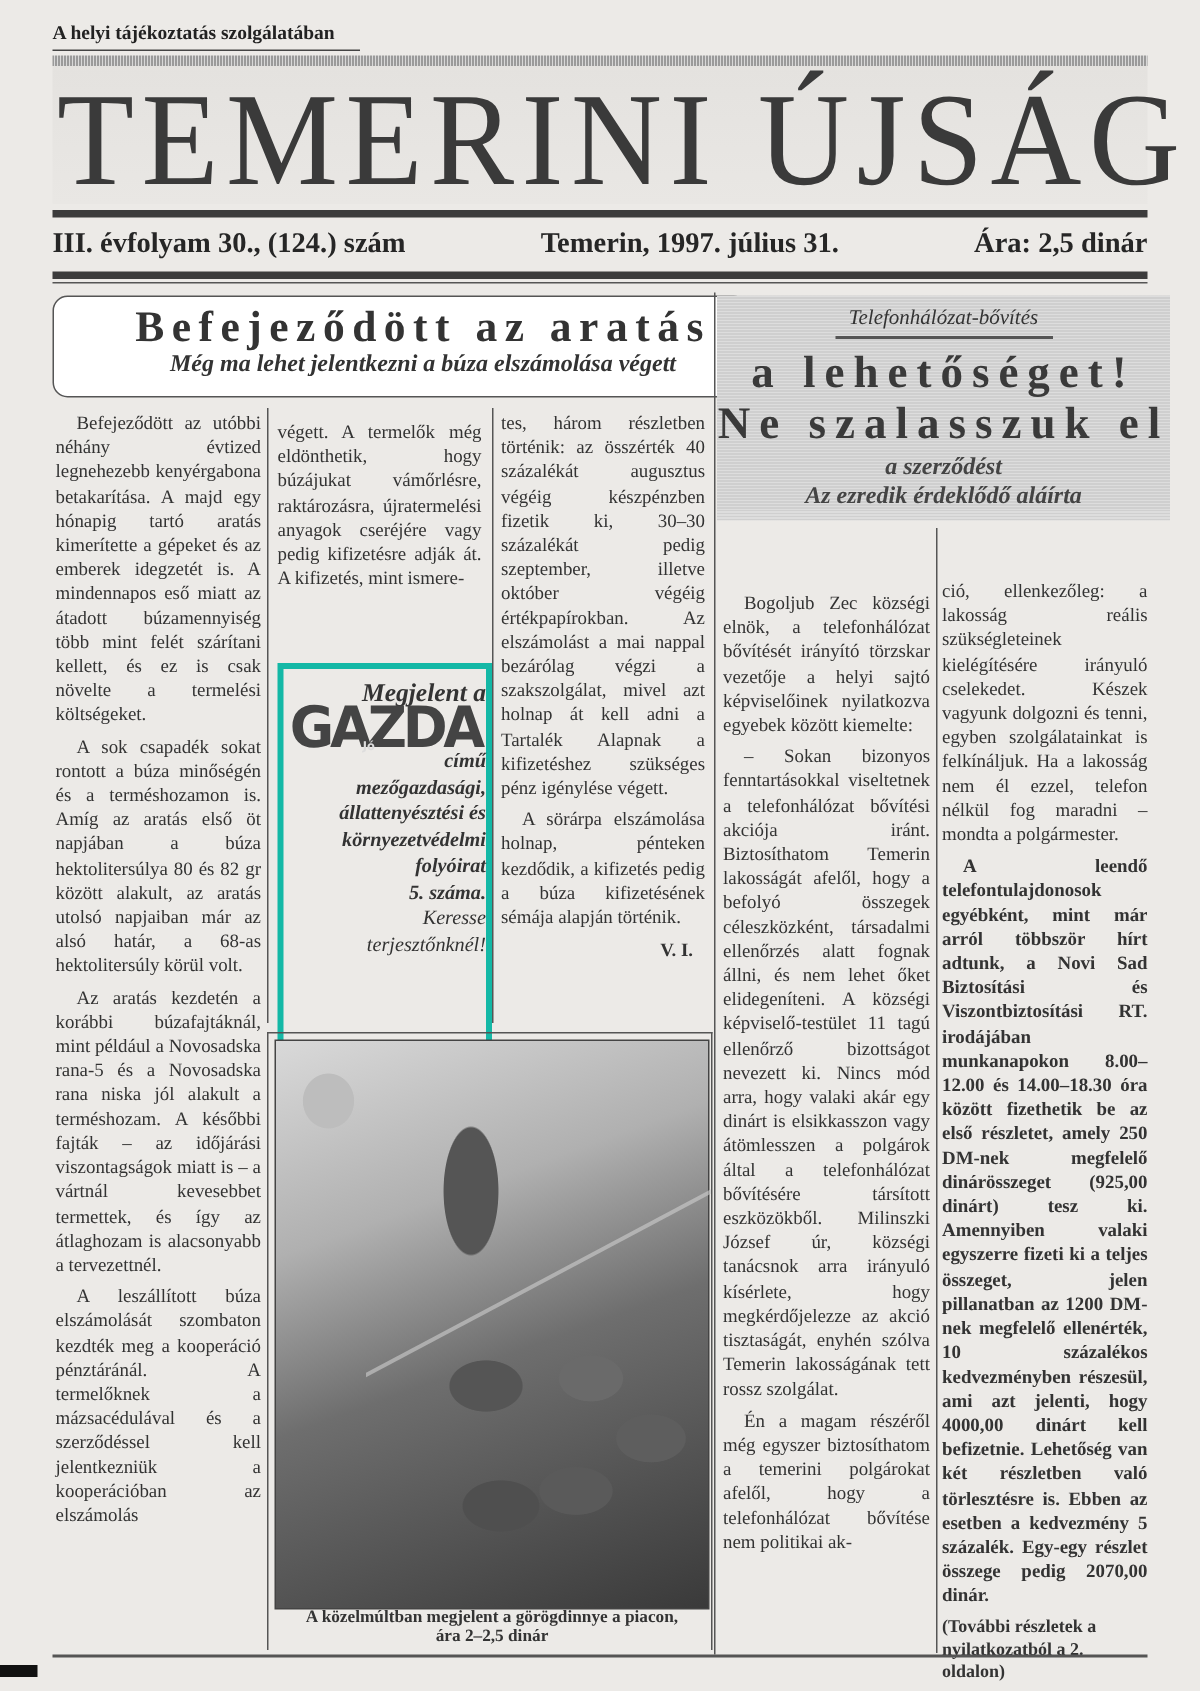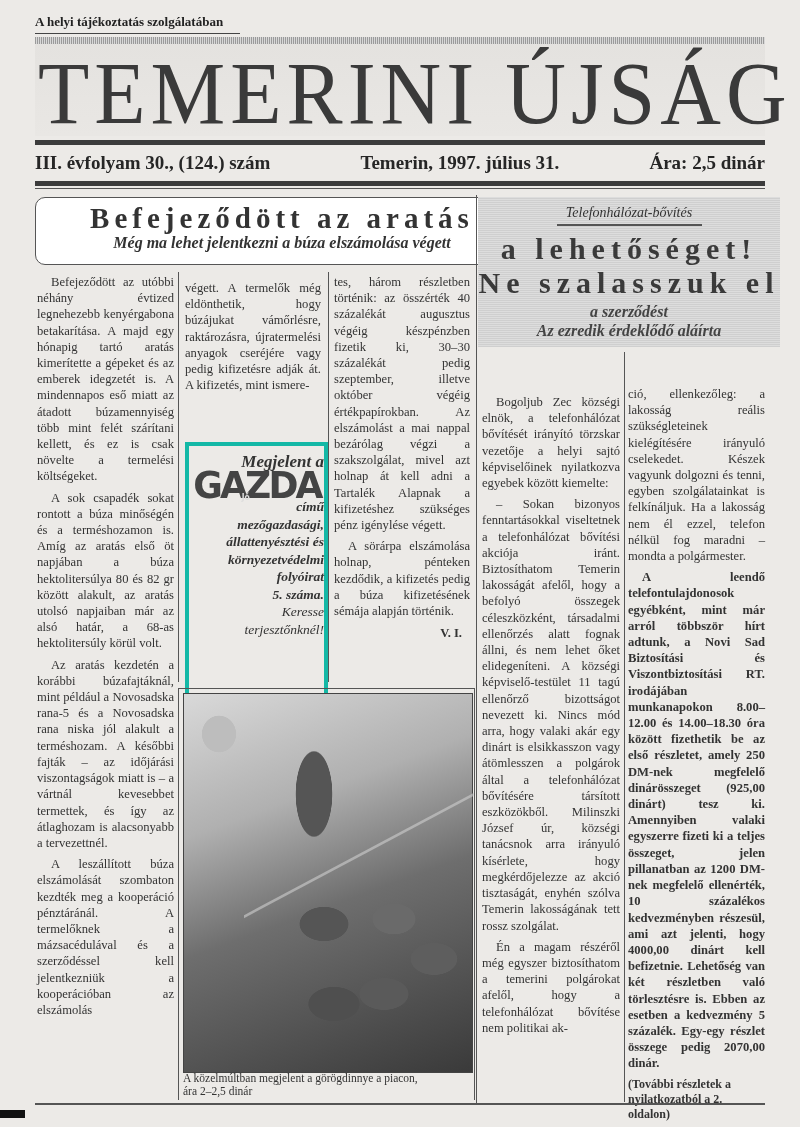--- a/index.html
+++ b/index.html
@@ -82,22 +82,22 @@
       radial-gradient(ellipse 30px 70px at 130px 100px,#555 60%,transparent 62%),
       radial-gradient(ellipse 28px 30px at 35px 40px,#bdbdbd 60%,transparent 62%),
       linear-gradient(160deg,#d9d9d9 0%,#b0b0b0 30%,#6e6e6e 55%,#3a3a3a 100%);
     border:1px solid #444;
   }
   .photo .crate {
     position:absolute; left:60px; top:160px; width:230px; height:180px;
     border-top:3px solid #cfcfcf; transform:skewY(-28deg); opacity:.6;
   }
   .caption {
-    position:absolute; left:183px; top:1072px; width:290px; 
-    font-size:11.5px; font-weight:normal; line-height:13px; color:#333;
+    position:absolute; left:183px; top:1072px; width:290px; text-align:center;
+    font-size:11.5px; font-weight:bold; line-height:13px; color:#333;
   }
   .frame-left {
     position:absolute; left:178px; top:688px; width:1px; height:412px; background:#555;
   }
   .frame-right {
     position:absolute; left:474px; top:688px; width:1px; height:412px; background:#555;
   }
   .frame-top { position:absolute; left:178px; top:688px; width:297px; height:1px; background:#555; }
   
   .shadebox {

